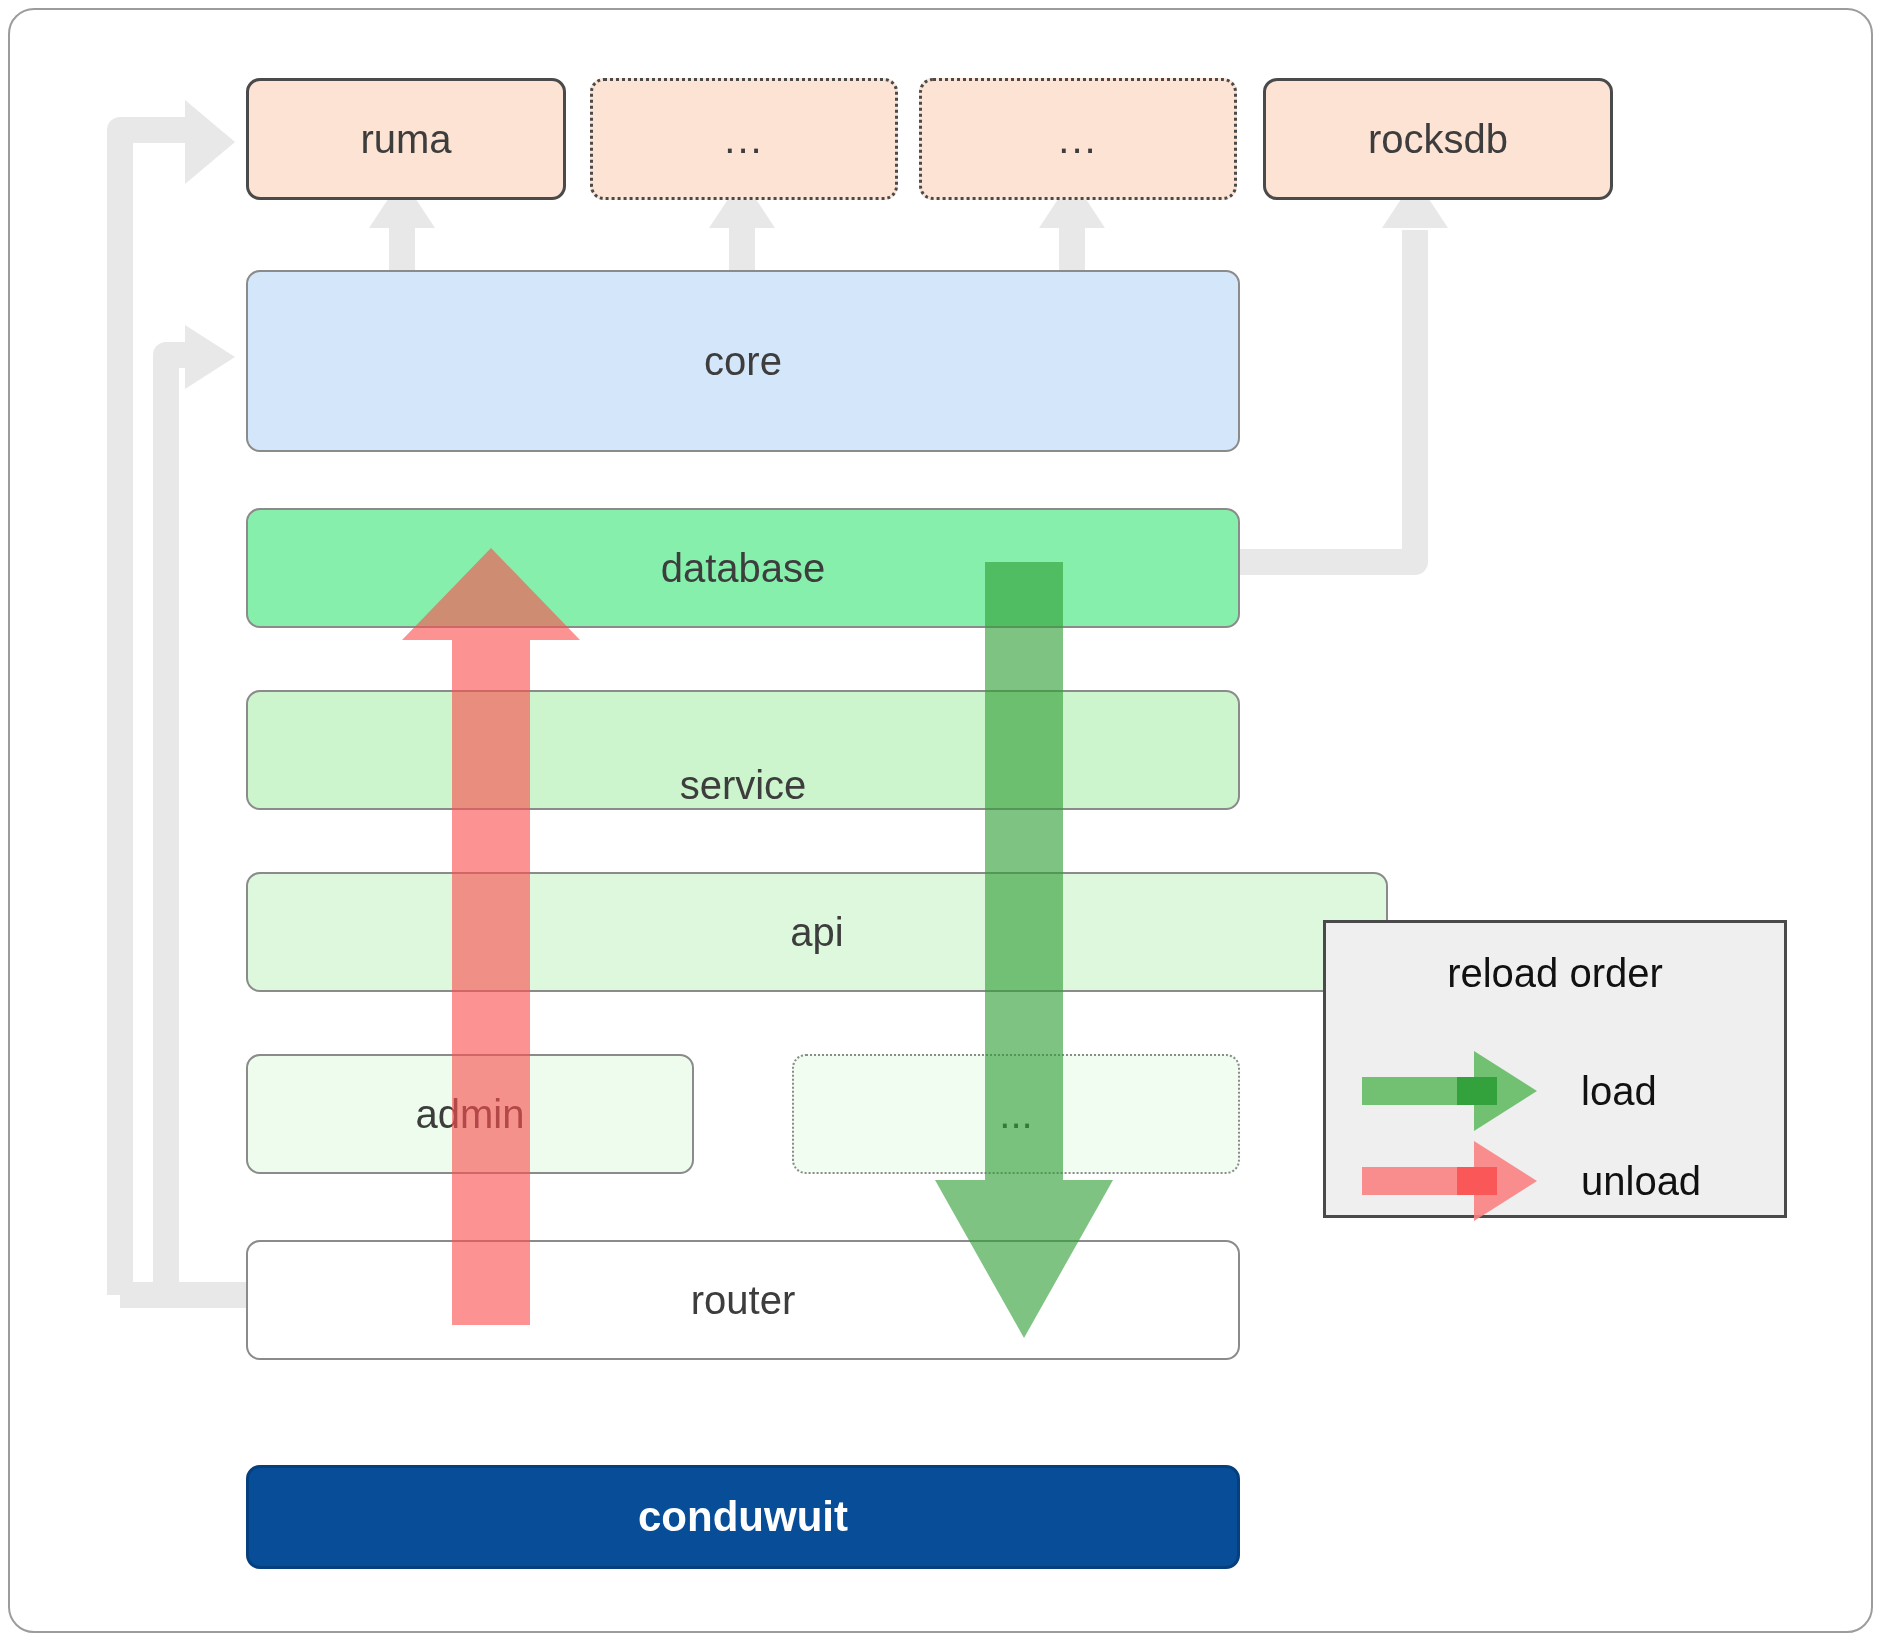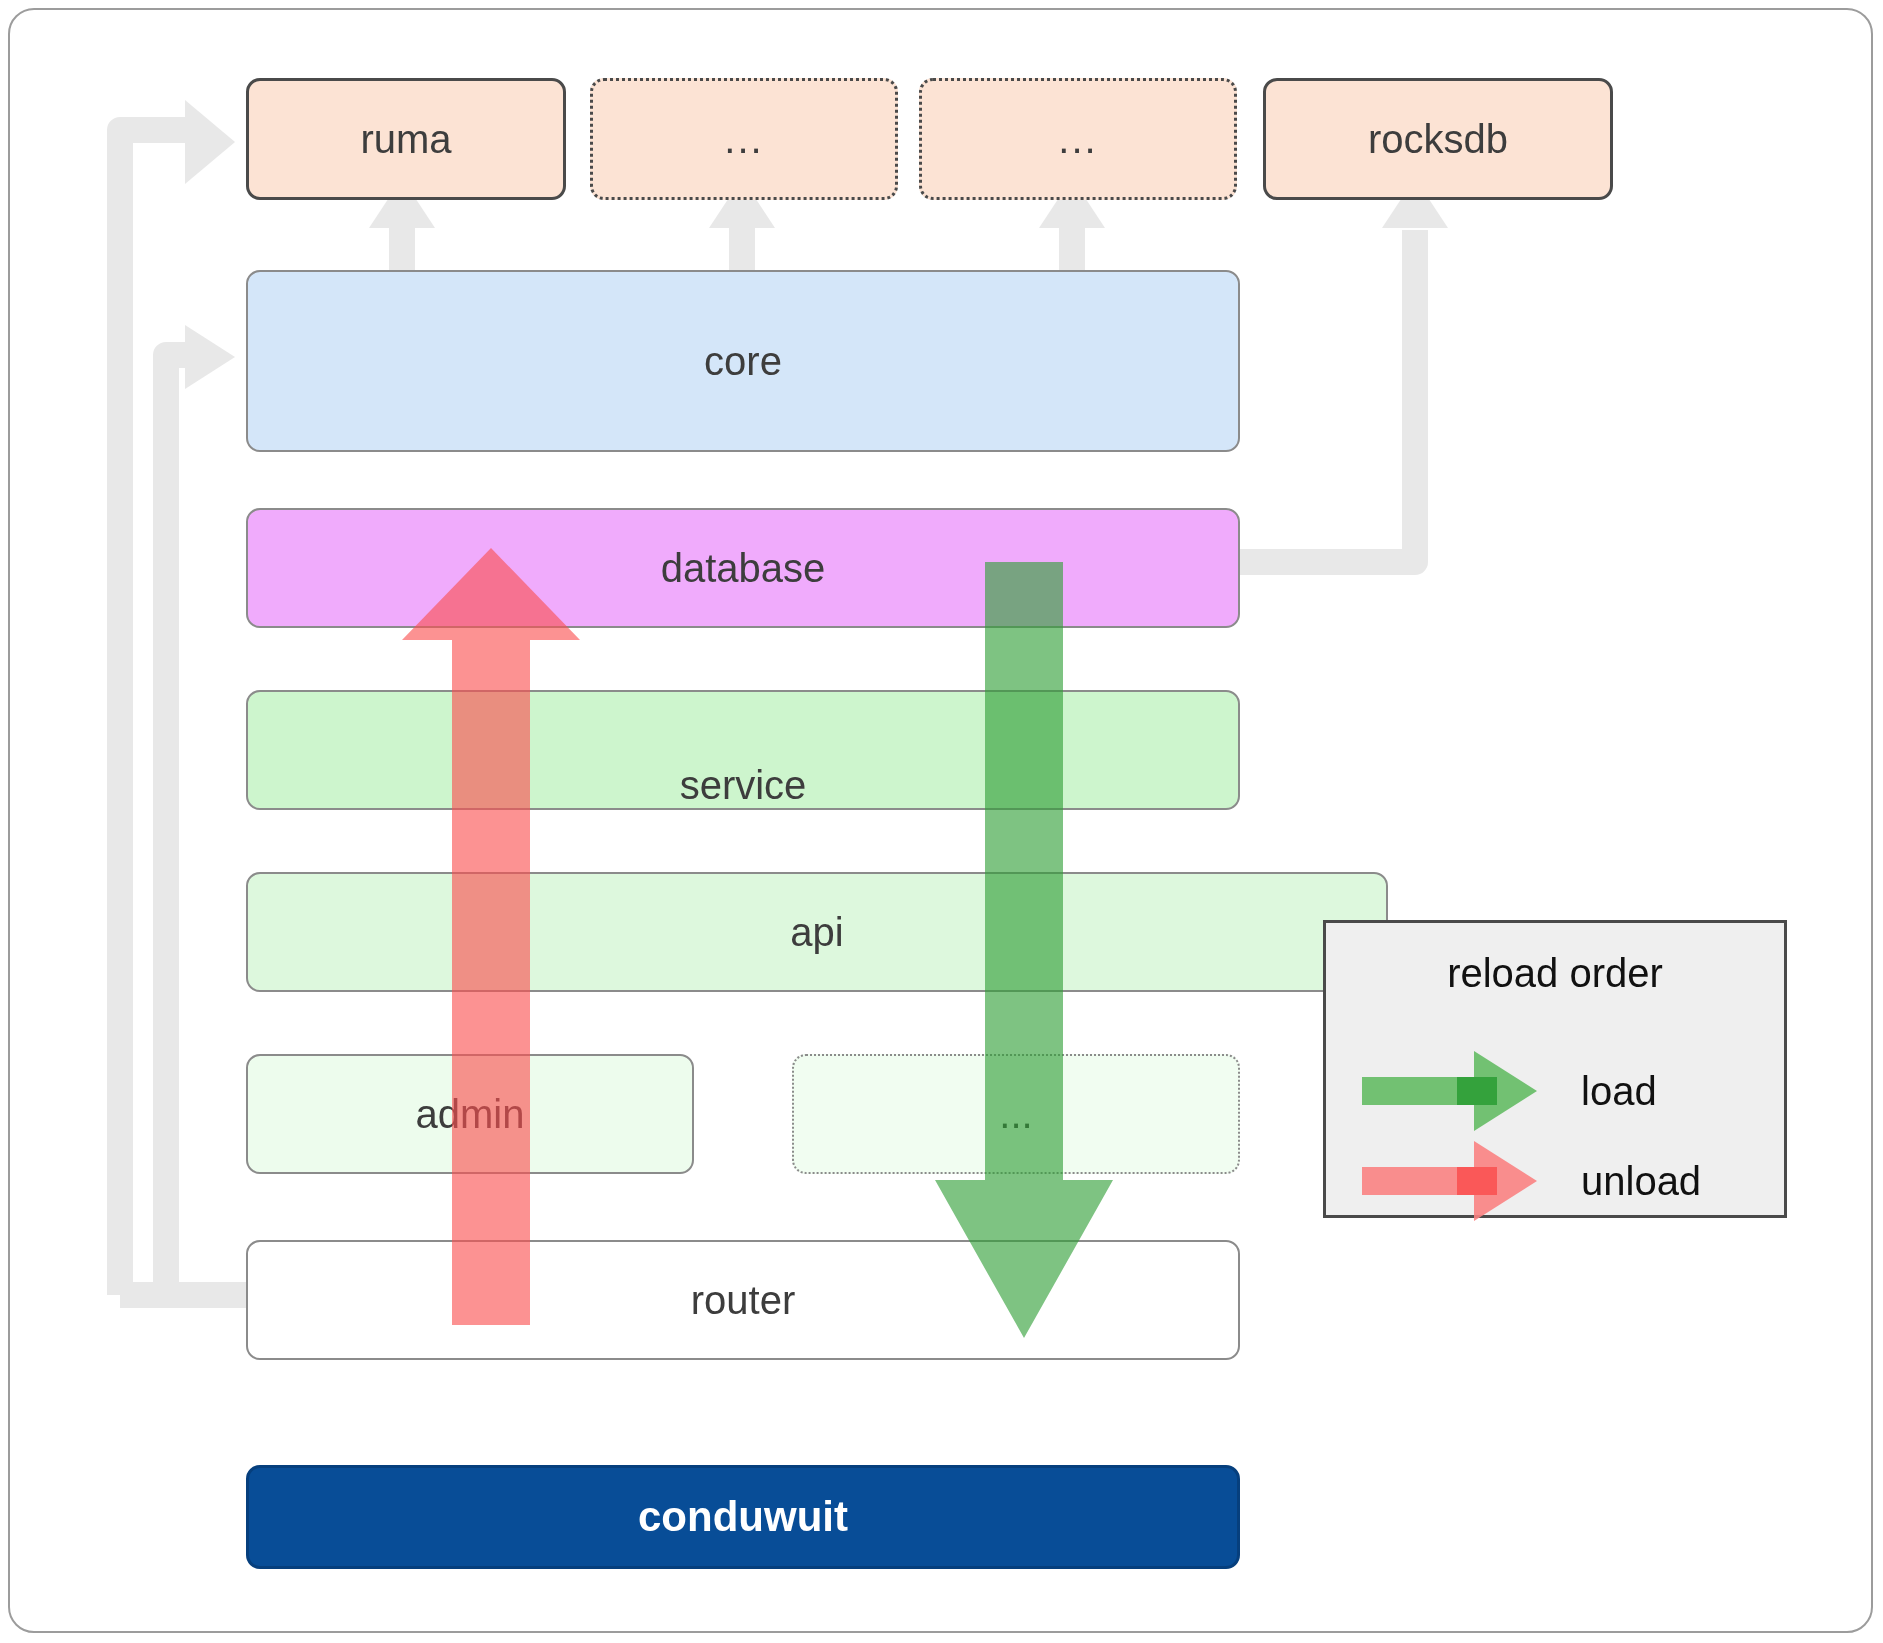--- a/index.html
+++ b/index.html
@@ -59,21 +59,21 @@
 
   
   .layer {
     border: 2px solid #8b8b8b;
     border-radius: 14px;
   }
   .layer.dotted {
     border: 2px dotted #8b8b8b;
   }
   .core   { background: #d4e6f9; }
-  .database { background: #f0abfc; }
+  .database { background: #86efac; }
   .service  { background: #cdf5cd; align-items: flex-end; }
   .api      { background: #ddf8dd; }
   .admin    { background: #edfced; }
   .dotsbox  { background: #f1fdf1; }
   .router   { background: #ffffff; }
 
   .conduwuit {
     background: #084d97;
     border: 3px solid #063f7d;
     border-radius: 14px;

